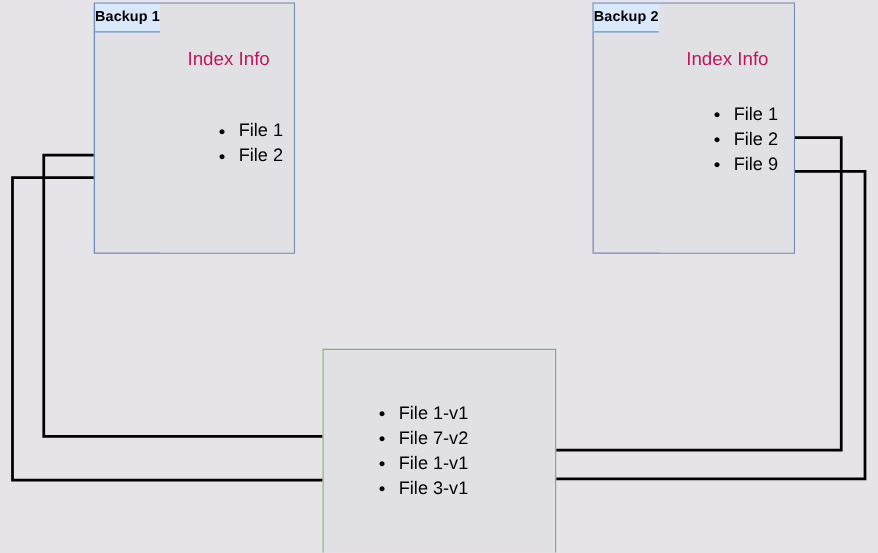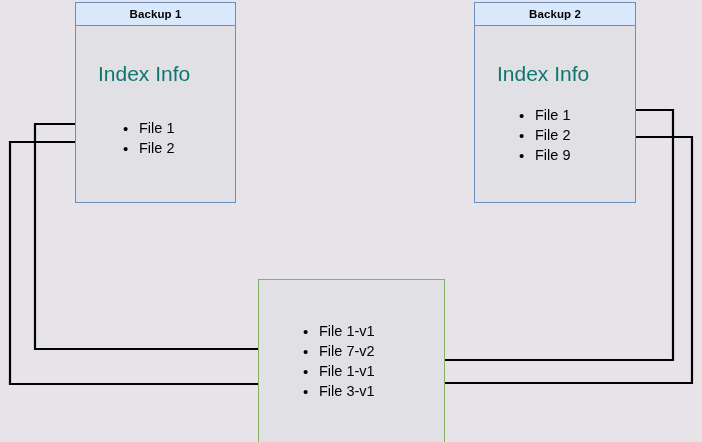--- a/index.html
+++ b/index.html
@@ -29,21 +29,21 @@
     width: 702px;
     height: 442px;
     pointer-events: none;
   }
   .node {
     position: absolute;
     box-sizing: border-box;
     border: 1px solid #6c8ebf;
     background: #e1e0e5;
     display: flex;
-    flex-direction: column;
+    flex-direction: row;
   }
   .node.green {
     border-color: #82b366;
   }
   .node-header {
     box-sizing: border-box;
     height: 23px;
     background: #dae8fc;
     border-bottom: 1px solid #6c8ebf;
     display: flex;
@@ -59,22 +59,22 @@
     border-bottom-color: #82b366;
     height: 22px;
   }
   .node-body {
     position: relative;
     flex: 1;
     background: #e1e0e5;
   }
   .body-title {
     position: absolute;
-    font-size: 21px;
-    color: #0f766e;
+    font-size: 15px;
+    color: #be185d;
     white-space: nowrap;
     text-align: center;
   }
   .file-list {
     position: absolute;
     margin: 0;
     padding: 0;
     list-style: none;
   }
   .file-list li {

